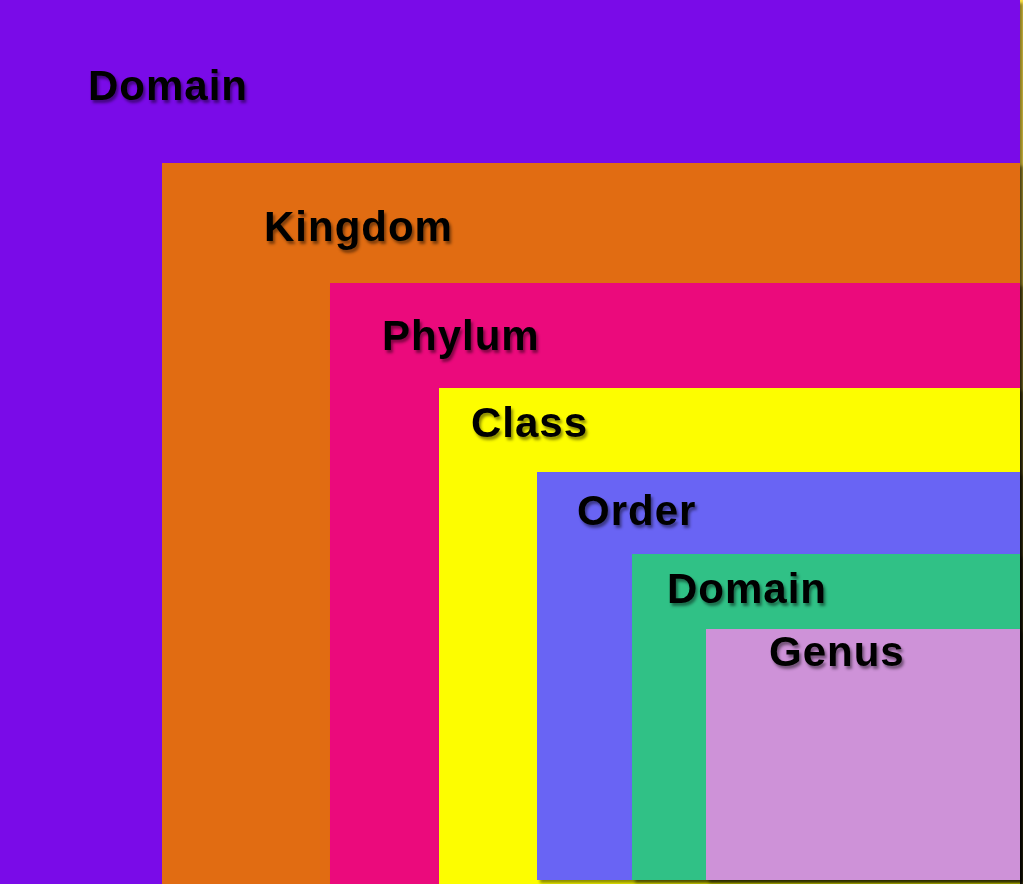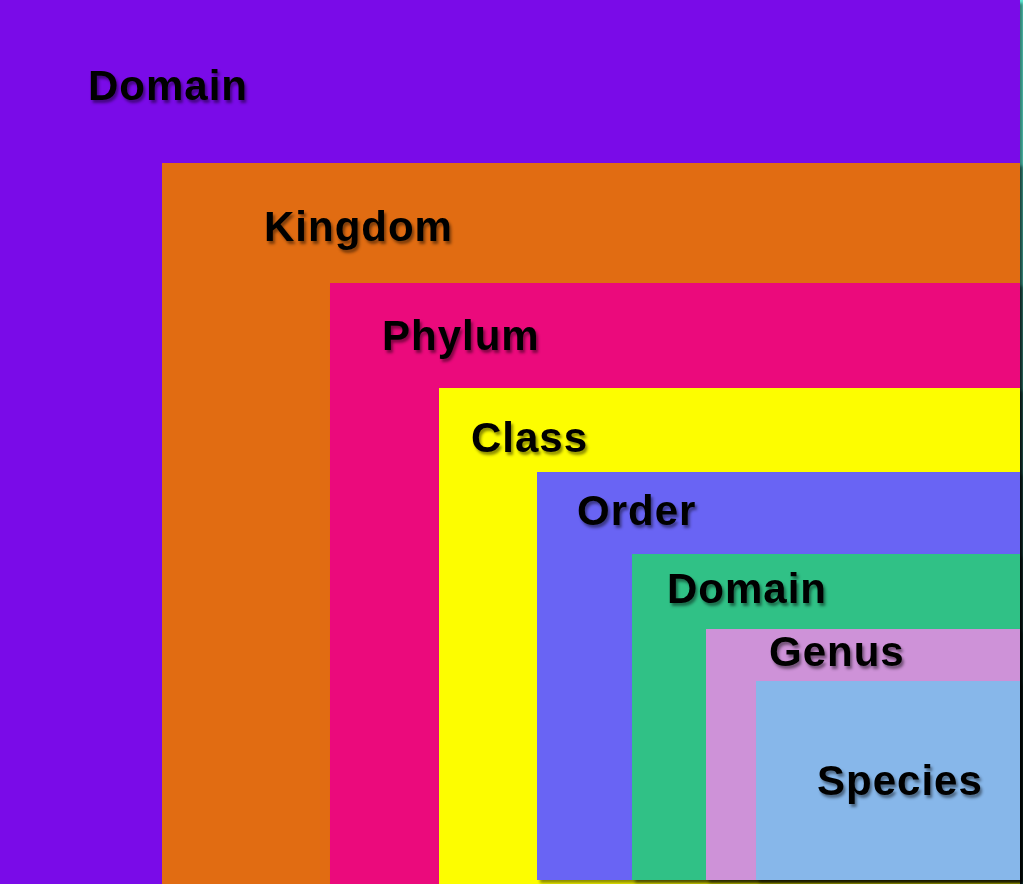--- a/index.html
+++ b/index.html
@@ -1,21 +1,21 @@
 <!DOCTYPE html>
 <html><head>
 <meta charset="utf-8">
 <style>
   html, body { margin: 0; padding: 0; background: #ffffff; }
 
   .canvas {
     position: relative;
     width: 1023px;
     height: 884px;
-    background: #5eead4;
+    background: #fde047;
     overflow: hidden;
     font-family: "Liberation Sans", sans-serif;
   }
 
   .rect {
     position: absolute;
     box-shadow: 3px 3px 3px rgba(0,0,0,0.45);
   }
 
   
@@ -36,21 +36,21 @@
     letter-spacing: 1px;
     color: #000000;
     white-space: nowrap;
     text-shadow: 2px 3px 3px rgba(0,0,0,0.45);
   }
 
   
   .r0 .label { left: 88px; top: 65px; }
   .r1 .label { left: 102px; top: 43px; }
   .r2 .label { left: 52px; top: 32px; }
-  .r3 .label { left: 32px; top: 29px; }
+  .r3 .label { left: 32px; top: 14px; }
   .r4 .label { left: 40px; top: 18px; }
   .r5 .label { left: 35px; top: 14px; }
   .r6 .label { left: 63px; top: 2px;  }
   .r7 .label { left: 61px; top: 79px; }
 </style>
 </head>
 <body>
 
 <div class="canvas">
 
@@ -75,17 +75,14 @@
   </div>
 
   <div class="rect r5" style="background-color: rgb(48, 193, 134);">
     <span class="label">Domain</span>
   </div>
 
   <div class="rect r6" style="background-color: rgb(206, 146, 216);">
     <span class="label">Genus</span>
   </div>
 
-  <div class="rect r7" style="background-color: rgb(135, 183, 234);">
-    <span class="label">Species</span>
-  </div>
 
 </div>
 
 </body></html>

